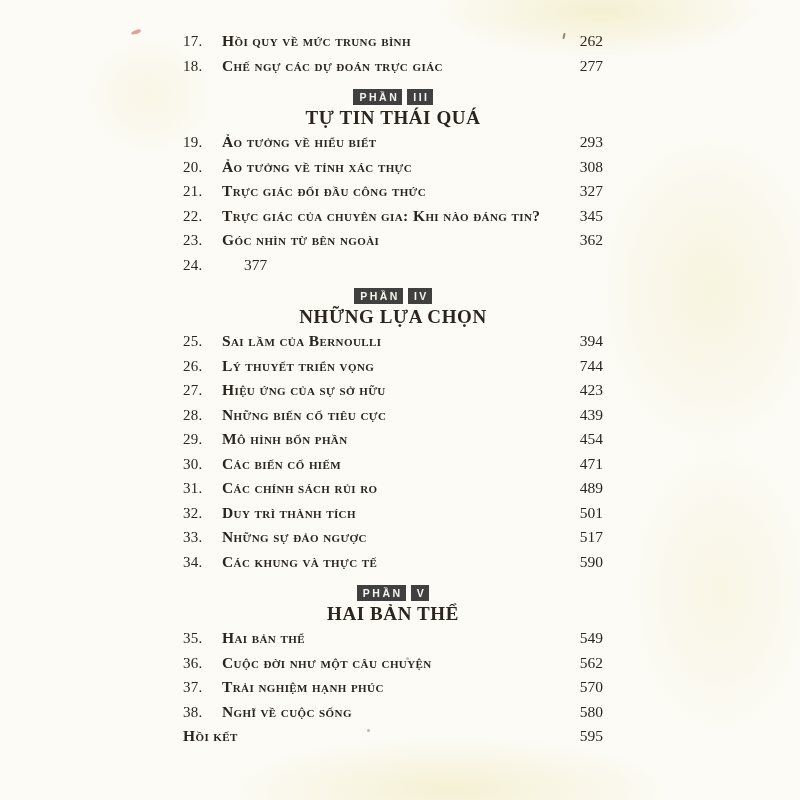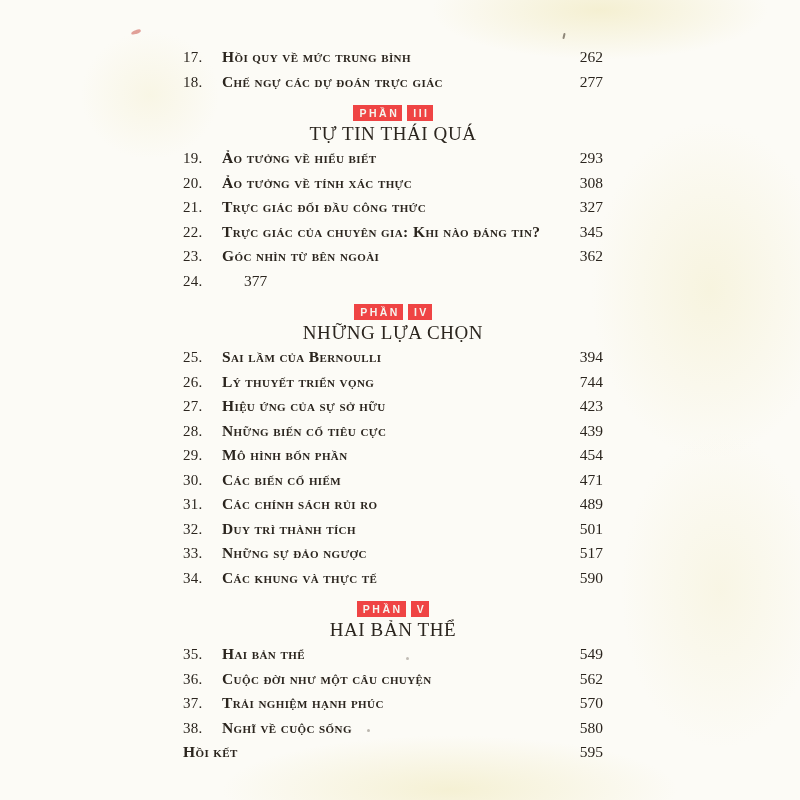--- a/index.html
+++ b/index.html
@@ -30,21 +30,21 @@
   .red-speck { position: absolute; left: 131px; top: 30px; width: 10px; height: 4px;
     background: rgba(203,86,74,.55); border-radius: 60% 40% 55% 45%; transform: rotate(-16deg); }
   .speck { position: absolute; background: rgba(72,62,48,.60); }
   .speck-1 { left: 563px; top: 33px; width: 2px; height: 6px; border-radius: 1px; transform: rotate(14deg); }
   .speck-2 { left: 406px; top: 657px; width: 3px; height: 3px; border-radius: 50%; opacity: .55; }
   .speck-3 { left: 367px; top: 729px; width: 3px; height: 3px; border-radius: 50%; opacity: .6; }
 
   
   .toc {
     position: absolute;
-    left: 183px; top: 45px;
+    left: 183px; top: 29px;
     width: 420px;
   }
   .entry-row {
     display: flex;
     align-items: baseline;
     line-height: 24.5px;
     font-size: 15.5px;
   }
   .entry-num {
     flex: 0 0 39px;
@@ -65,33 +65,33 @@
     margin-left: 22px;
     font-size: 15.5px;
   }
   .section-heading { margin-top: 10px; text-align: center; }
   .badge-line {
     display: flex; justify-content: center; align-items: center;
     gap: 5px; height: 17px;
   }
   .badge {
     display: inline-block;
-    background: #ef4444;
+    background: #404040;
     color: #f6f5ef;
     font-family: "Liberation Sans", "DejaVu Sans", sans-serif;
     font-size: 10.5px;
     font-weight: 700;
     letter-spacing: 2.5px;
     line-height: 12px;
     padding: 2px 3px 2px 6px;
   }
   .section-title {
     margin-top: 1px;
     font-size: 19px;
-    font-weight: 400;
+    font-weight: 700;
     letter-spacing: 0.6px;
     line-height: 24px;
   }
 </style>
 </head>
 <body>
 
 <div class="page">
   <div class="stain stain-a"></div>
   <div class="stain stain-b"></div>

